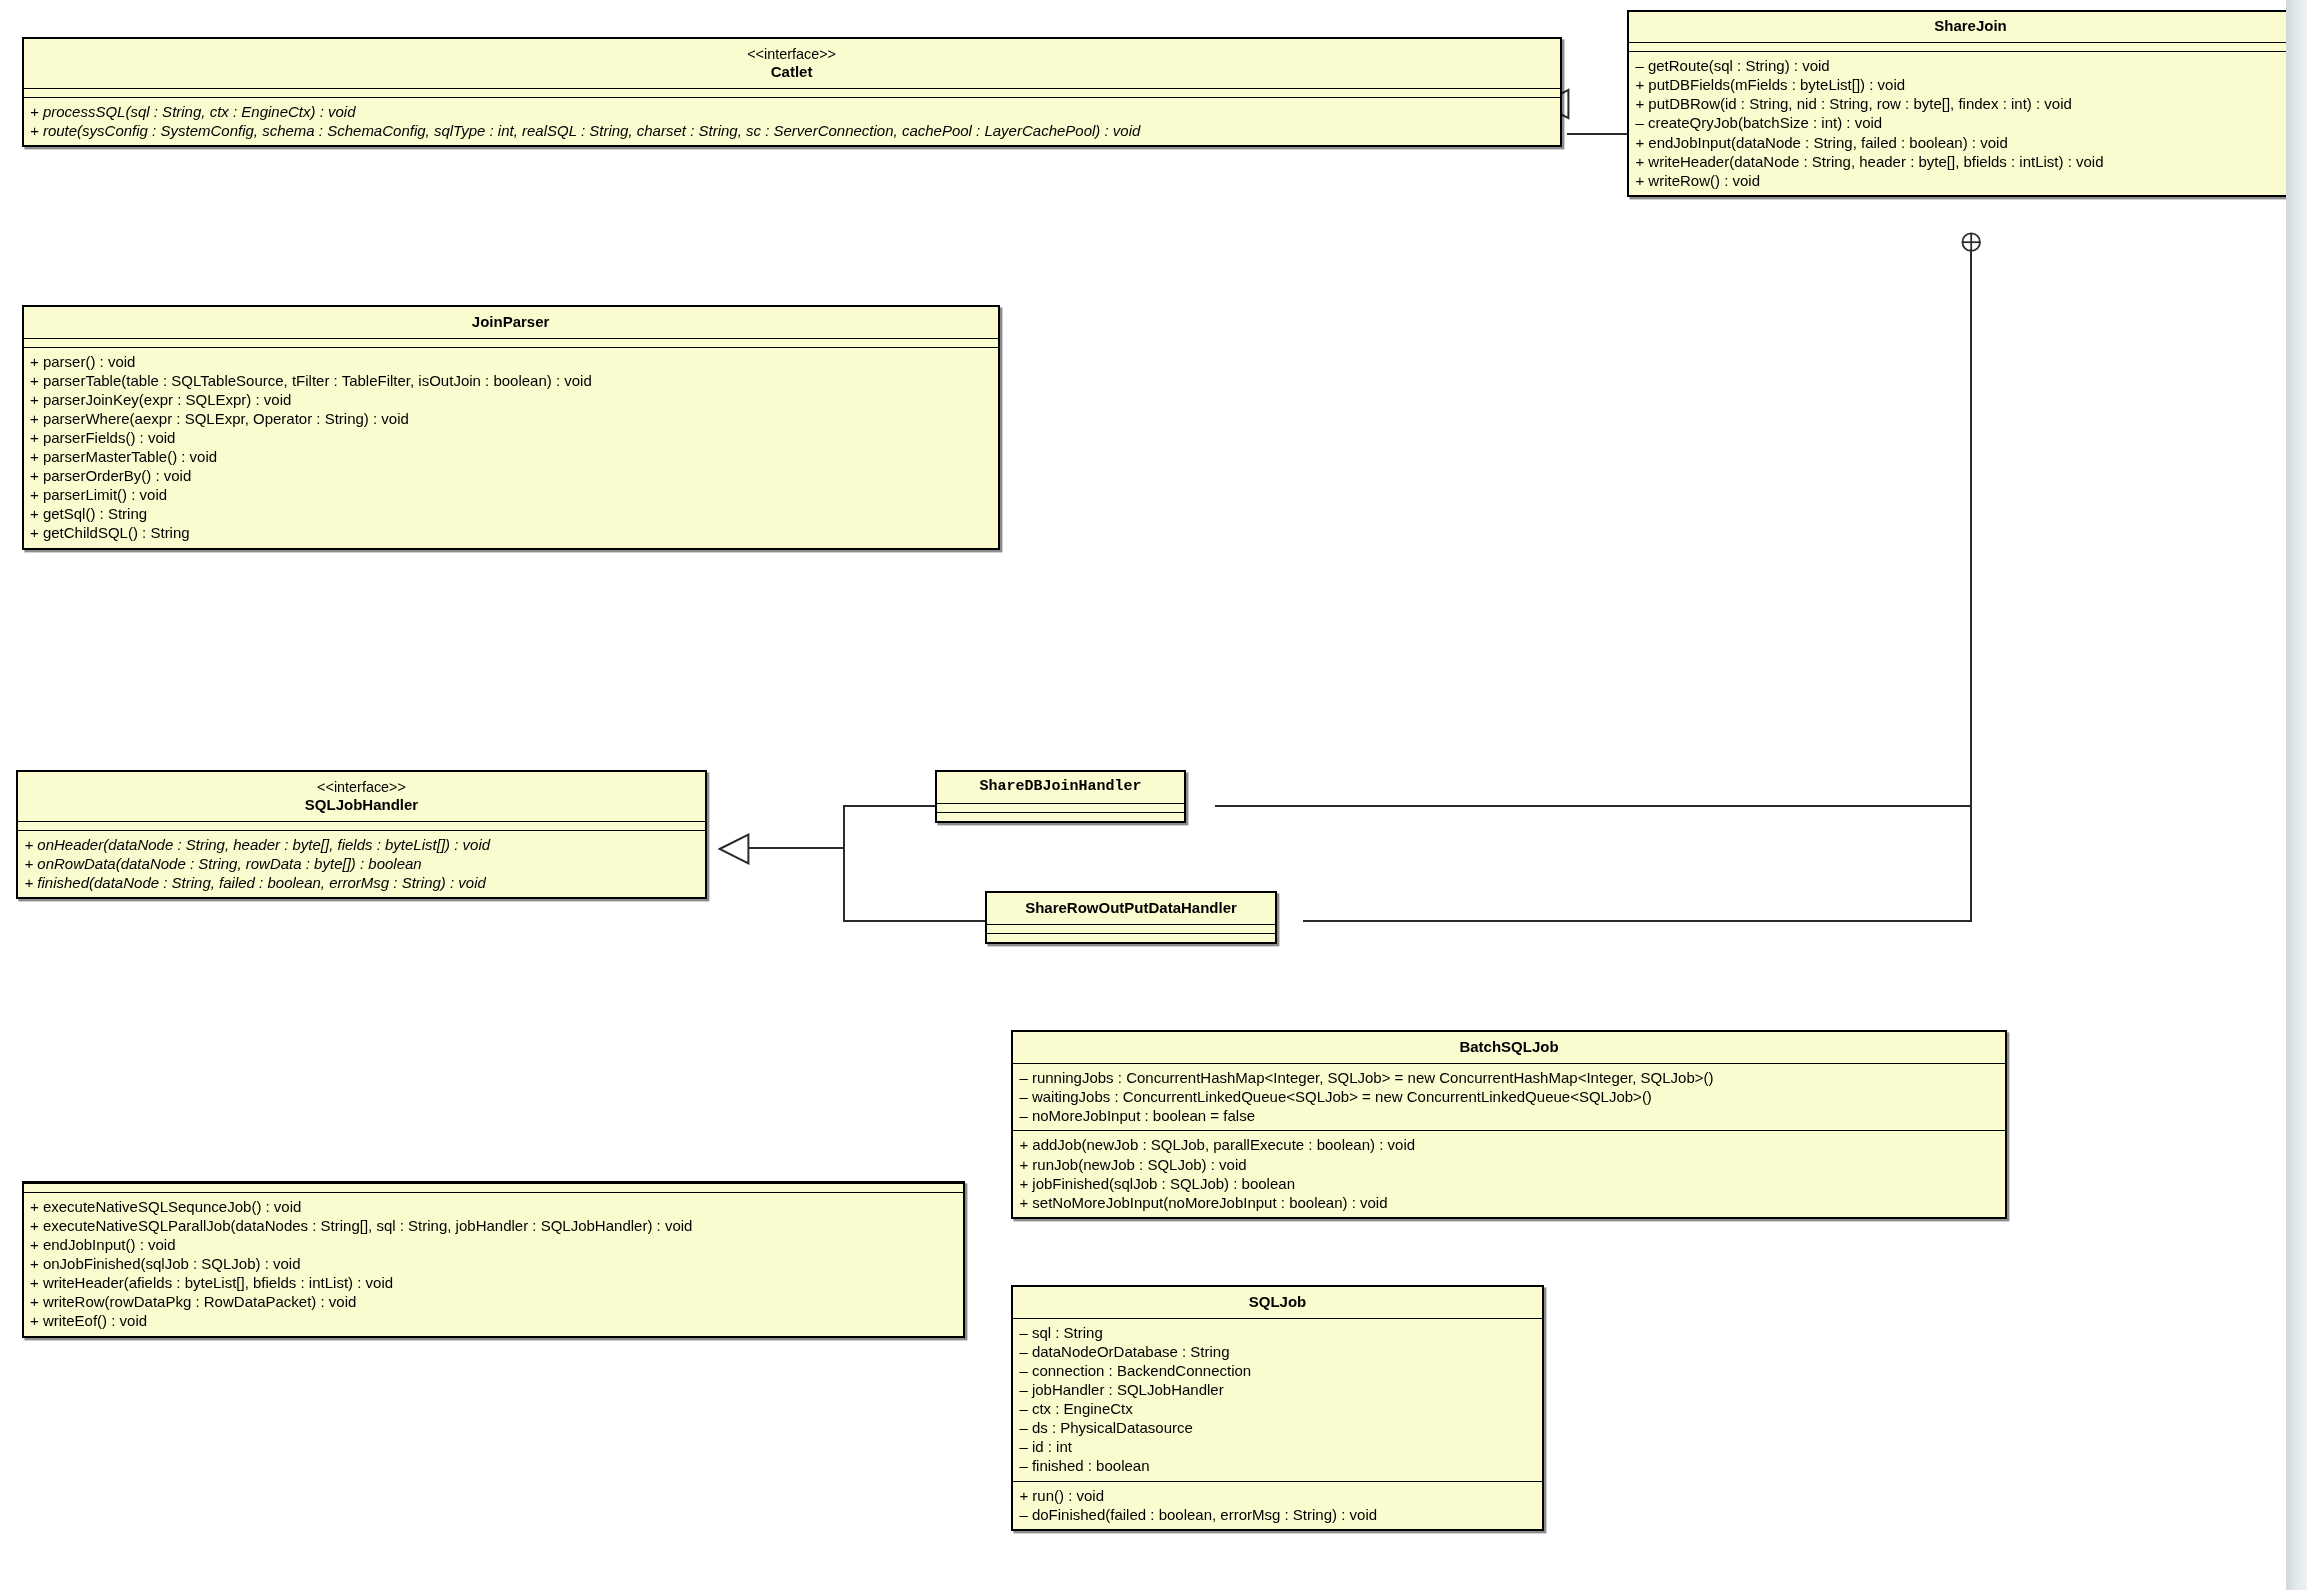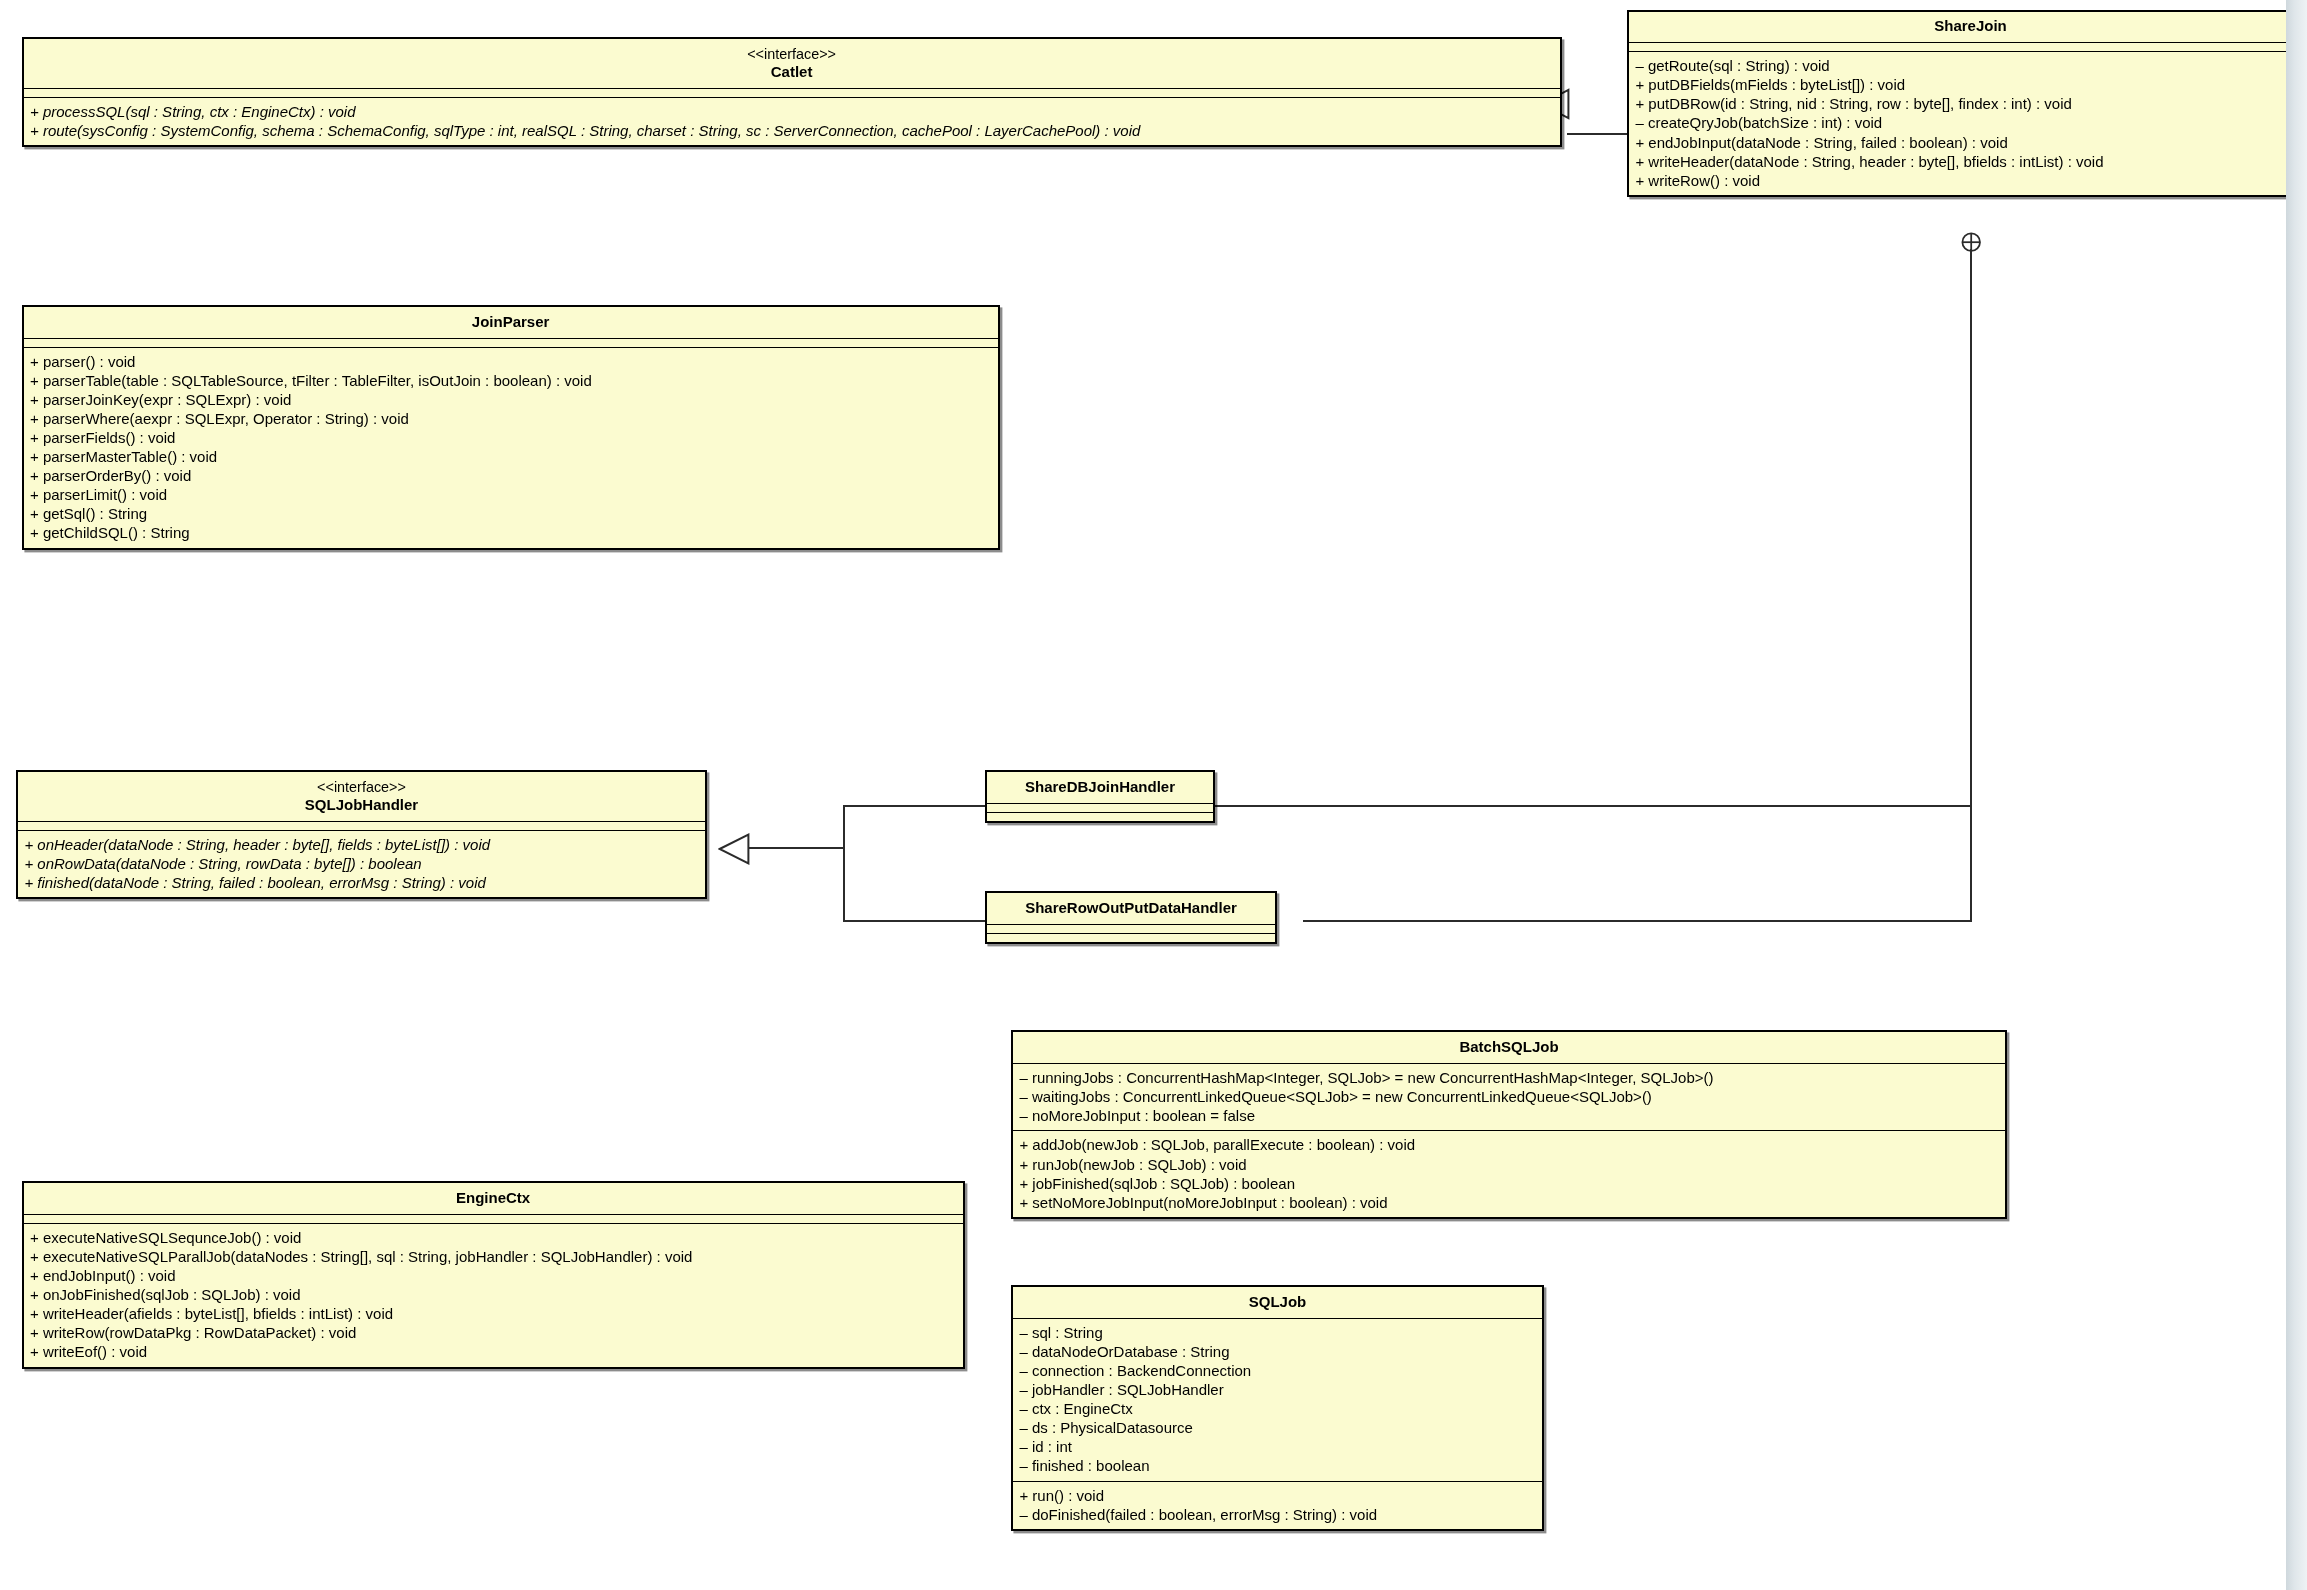--- a/index.html
+++ b/index.html
@@ -184,21 +184,21 @@
     <div class="sep"></div>
     <div class="compartment empty"></div>
     <div class="sep"></div>
     <div class="compartment">
       <div class="member">+ onHeader(dataNode : String, header : byte[], fields : byteList[]) : void</div>
       <div class="member">+ onRowData(dataNode : String, rowData : byte[]) : boolean</div>
       <div class="member">+ finished(dataNode : String, failed : boolean, errorMsg : String) : void</div>
     </div>
   </div>
 
-  <div class="uml" style="left:985px; top:770px; width:230px;">
+  <div class="uml" style="left:935px; top:770px; width:251px;font-family:Liberation Mono, monospace;">
     <div class="hdr">
       <span class="cname">ShareDBJoinHandler</span>
     </div>
     <div class="sep"></div>
     <div class="compartment empty"></div>
     <div class="sep"></div>
     <div class="compartment empty"></div>
   </div>
 
   <div class="uml" style="left:985px; top:891px; width:292px;">
@@ -224,23 +224,20 @@
     <div class="sep"></div>
     <div class="compartment">
       <div class="member">+ addJob(newJob : SQLJob, parallExecute : boolean) : void</div>
       <div class="member">+ runJob(newJob : SQLJob) : void</div>
       <div class="member">+ jobFinished(sqlJob : SQLJob) : boolean</div>
       <div class="member">+ setNoMoreJobInput(noMoreJobInput : boolean) : void</div>
     </div>
   </div>
 
   <div class="uml" style="left:21.6px; top:1181px; width:943px;">
-    <div class="hdr">
-      <span class="cname">EngineCtx</span>
-    </div>
     <div class="sep"></div>
     <div class="compartment empty"></div>
     <div class="sep"></div>
     <div class="compartment">
       <div class="member">+ executeNativeSQLSequnceJob() : void</div>
       <div class="member">+ executeNativeSQLParallJob(dataNodes : String[], sql : String, jobHandler : SQLJobHandler) : void</div>
       <div class="member">+ endJobInput() : void</div>
       <div class="member">+ onJobFinished(sqlJob : SQLJob) : void</div>
       <div class="member">+ writeHeader(afields : byteList[], bfields : intList) : void</div>
       <div class="member">+ writeRow(rowDataPkg : RowDataPacket) : void</div>

